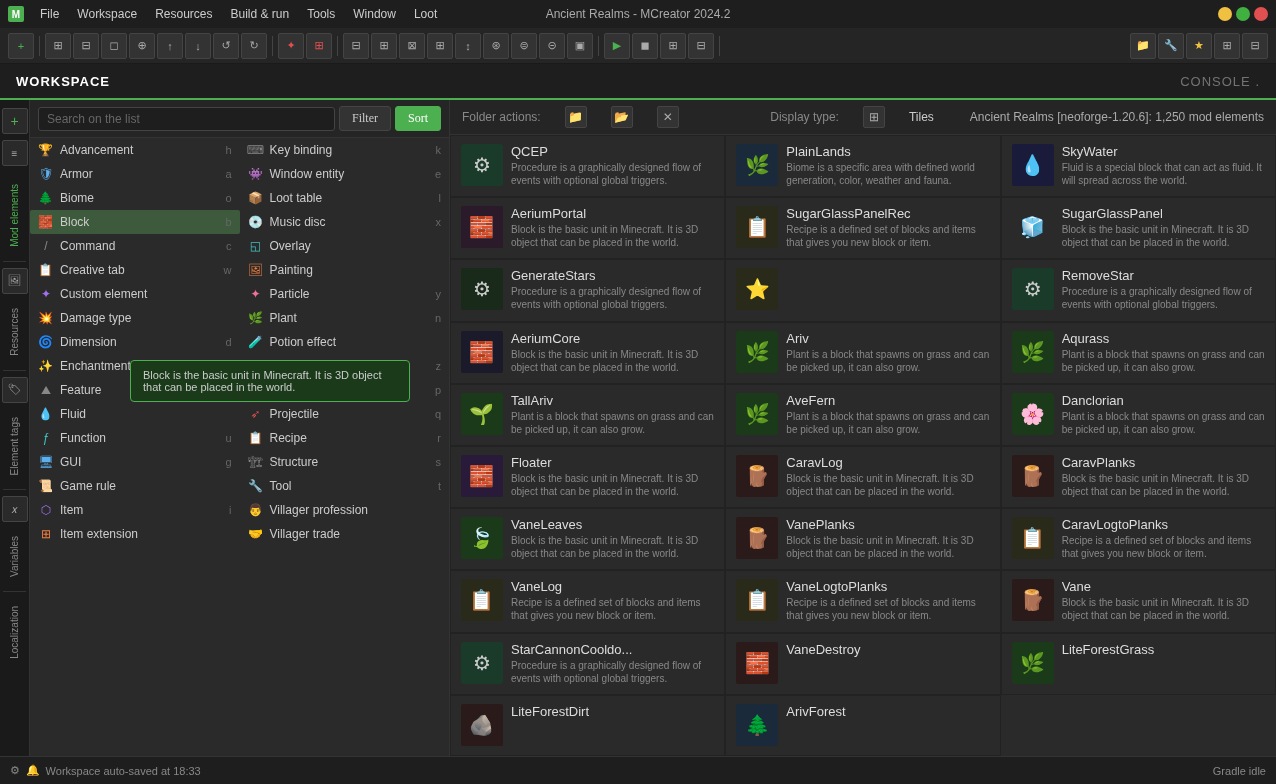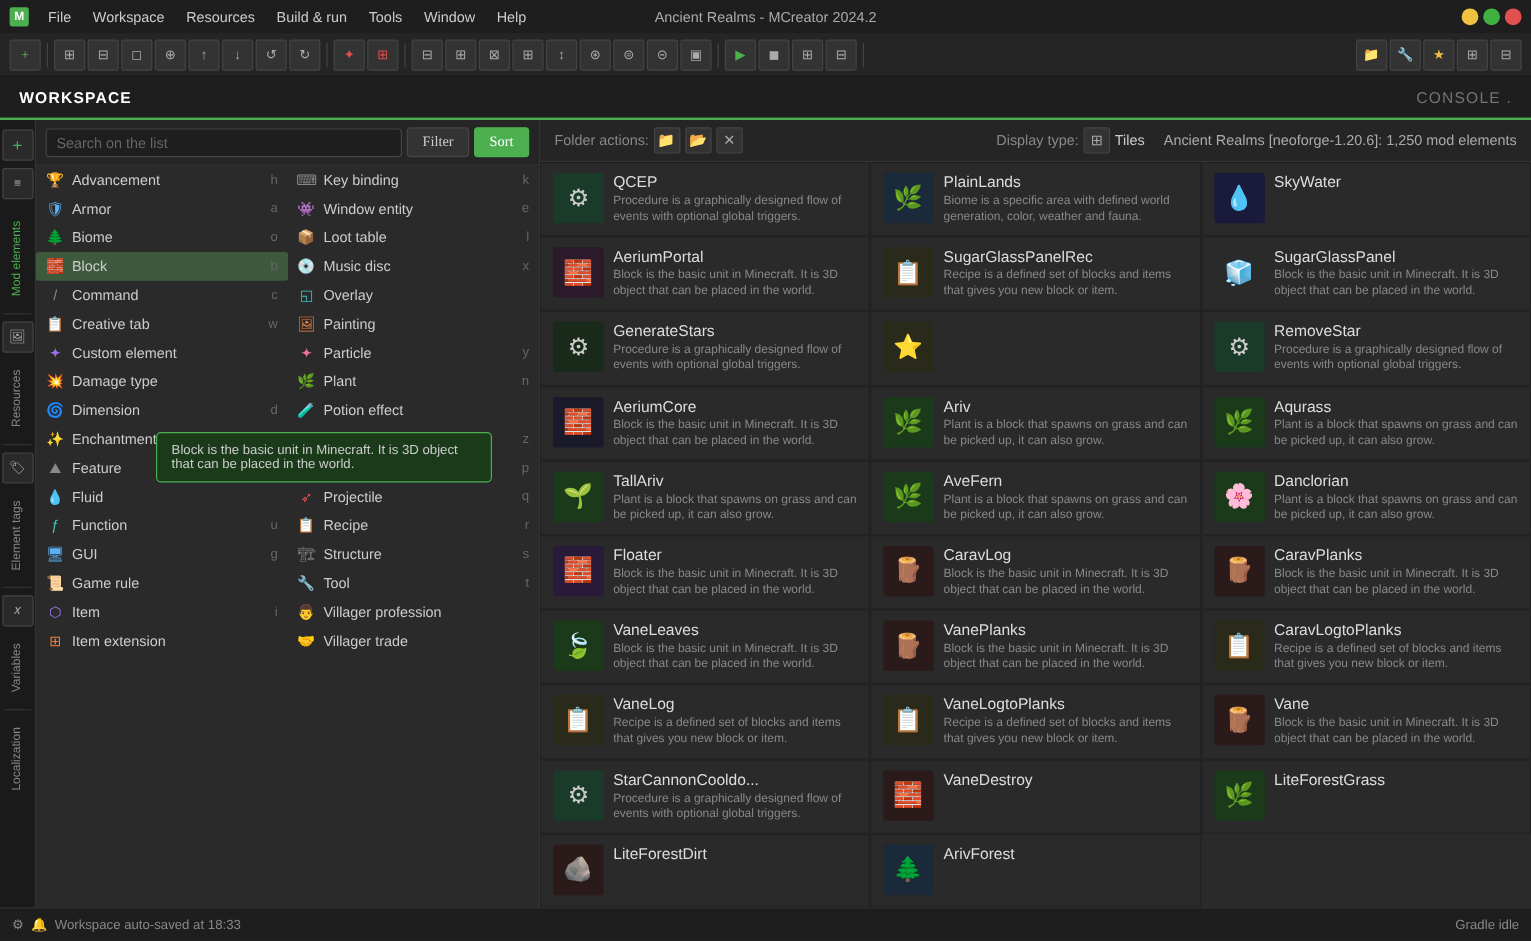--- a/index.html
+++ b/index.html
@@ -231,21 +231,21 @@
       background: #2a2a2a;
     }
 
     
     #filter-bar {
       display: flex;
       align-items: center;
       padding: 6px 12px;
       background: #252525;
       border-bottom: 1px solid #333;
-      gap: 4px;
+      gap: 24px;
     }
     .folder-actions-label { color: #888; font-size: 12px; }
     .folder-btn {
       width: 22px; height: 22px;
       background: #333;
       border: 1px solid #444;
       border-radius: 2px;
       display: flex; align-items: center; justify-content: center;
       cursor: pointer;
       font-size: 12px; color: #aaa;
@@ -344,21 +344,21 @@
 <div id="title-bar">
   <div class="title-left">
     <div class="app-icon">M</div>
     <div class="menu-items">
       <span class="menu-item">File</span>
       <span class="menu-item">Workspace</span>
       <span class="menu-item">Resources</span>
       <span class="menu-item">Build &amp; run</span>
       <span class="menu-item">Tools</span>
       <span class="menu-item">Window</span>
-      <span class="menu-item">Help</span>
+      <span class="menu-item">Loot</span>
     </div>
   </div>
   <div class="window-title">Ancient Realms - MCreator 2024.2</div>
   <div class="window-controls">
     <div class="win-btn minimize"></div>
     <div class="win-btn maximize"></div>
     <div class="win-btn close"></div>
   </div>
 </div>
 
@@ -649,20 +649,21 @@
       <div class="tile-name">PlainLands</div>
       <div class="tile-desc">Biome is a specific area with defined world generation, color, weather and fauna.</div>
     </div>
   </div>
         <div class="tile-item">
     <div class="tile-thumb" style="background:#1a1a3a;">
       <span style="font-size:20px;">💧</span>
     </div>
     <div class="tile-info">
       <div class="tile-name">SkyWater</div>
+      <div class="tile-desc">Fluid is a special block that can act as fluid. It will spread across the world.</div>
     </div>
   </div>
         <div class="tile-item">
     <div class="tile-thumb" style="background:#2a1a2a;">
       <span style="font-size:20px;">🧱</span>
     </div>
     <div class="tile-info">
       <div class="tile-name">AeriumPortal</div>
       <div class="tile-desc">Block is the basic unit in Minecraft. It is 3D object that can be placed in the world.</div>
     </div>

